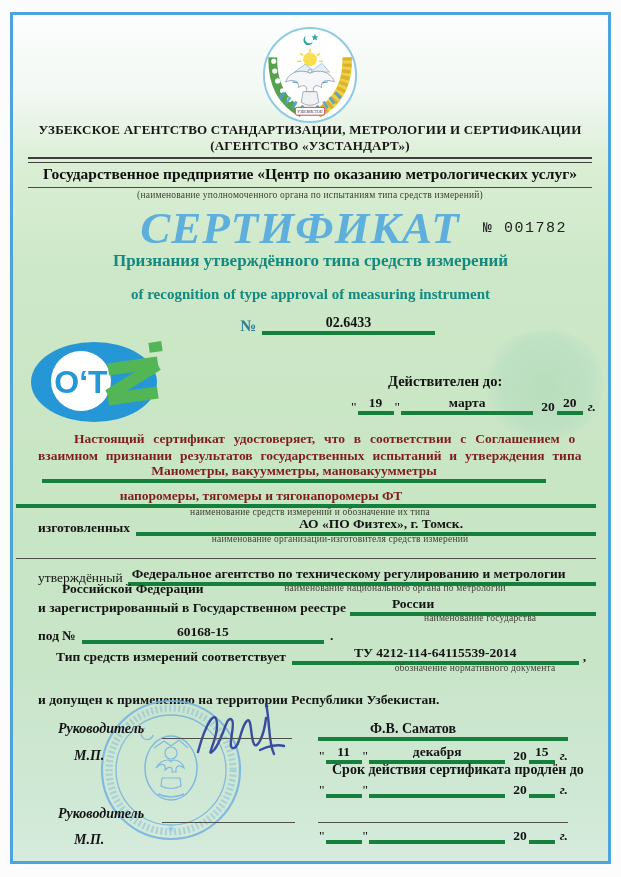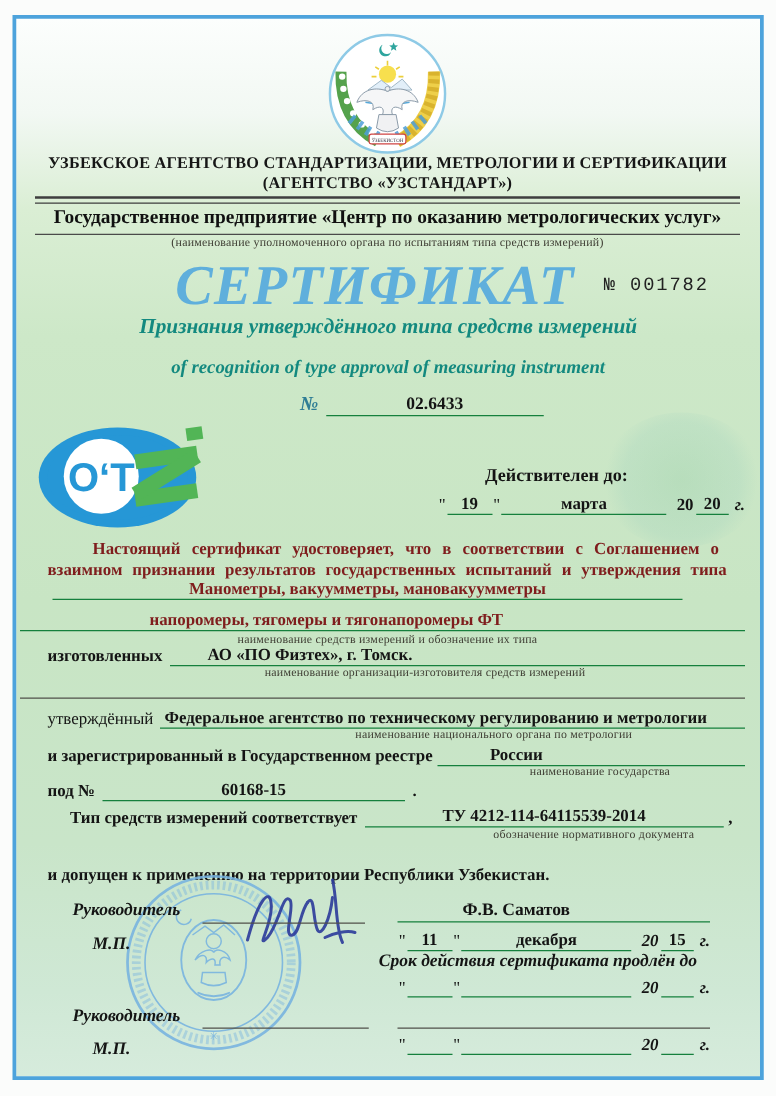--- a/index.html
+++ b/index.html
@@ -3,24 +3,24 @@
 <meta charset="utf-8">
 <style>
   html,body{margin:0;padding:0;background:#e9e9e9;}
   .page{position:relative;width:621px;height:877px;background:#fbfcfb;overflow:hidden;
         font-family:"Liberation Serif",serif;color:#141414;}
   .frame{position:absolute;left:10px;top:12px;width:595px;height:846px;
          border:3px solid #4da3dc;
          background:linear-gradient(180deg,#fcfefd 0%,#f2f8f3 9%,#daeed4 18%,#cde8c8 30%,
                     #c8e5c4 55%,#c9e5c9 78%,#cfe8d5 92%,#d6ebdc 100%);}
   .abs{position:absolute;}
-  .b{font-weight:bold}.i{font-style:italic}
+  .b{font-weight:bold}.i{}
   .ctr{text-align:center}
   .cap{font-size:9.5px;color:#3e3d33;letter-spacing:.2px;}
-  .fill{display:inline-block;border-bottom:1px solid #15803d;text-align:center;}
+  .fill{display:inline-block;border-bottom:4px solid #15803d;text-align:center;}
   .row{display:flex;align-items:flex-end;}
   .mono{font-family:"Liberation Mono",monospace;}
   .sep2{border-top:2px solid #3e3e3e;border-bottom:1px solid #3e3e3e;height:3px;}
   .sep1{border-top:1.5px solid #4a4a4a;height:0;}
   .agency{font-size:13px;line-height:16px;letter-spacing:.2px;color:#161616;}
   .org{font-size:15.5px;color:#101010;}
   .title-word{font-size:45px;line-height:46px;color:#5fafdc;letter-spacing:1px;
               font-style:italic;font-weight:bold;}
   .teal{color:#13897f;}
   .sub1{font-size:17px;}
@@ -129,31 +129,32 @@
   <div class="abs para" style="left:38px;top:431px;width:552px;text-indent:36px;word-spacing:5.5px;">Настоящий сертификат удостоверяет, что в соответствии с Соглашением о</div>
   <div class="abs para" style="left:38px;top:448px;width:552px;word-spacing:4.5px;">взаимном признании результатов государственных испытаний и утверждения типа</div>
   <div class="abs row para" style="left:38px;top:463px;width:508px;">
     <span class="fill" style="flex:1;margin-left:4px;">Манометры, вакуумметры, мановакуумметры</span>
   </div>
   <div class="abs fill para" style="left:16px;top:488px;width:580px;padding-right:90px;box-sizing:border-box;">напоромеры, тягомеры и тягонапоромеры ФТ</div>
   <div class="abs cap ctr" style="left:100px;top:507px;width:420px;">наименование средств измерений и обозначение их типа</div>
 
   <div class="abs row" style="left:38px;top:516px;width:558px;">
     <span class="lbl">изготовленных</span>
-    <span class="fill b" style="flex:1;margin-left:6px;font-size:13.5px;text-align:left;padding-left:30px;">АО «ПО Физтех», г. Томск.</span>
+    <span class="fill b" style="flex:1;margin-left:6px;font-size:13.5px;text-align:center;padding-left:30px;">АО «ПО Физтех», г. Томск.</span>
   </div>
   <div class="abs cap ctr" style="left:150px;top:534px;width:380px;">наименование организации-изготовителя средств измерений</div>
 
   <div class="abs line" style="left:16px;top:542px;width:580px;"></div>
 
   <div class="abs row" style="left:38px;top:566px;width:558px;">
     <span class="lbl" style="font-weight:normal;font-size:13.5px;">утверждённый</span>
     <span class="fill b" style="flex:1;margin-left:5px;font-size:13.5px;text-align:left;padding-left:4px;">Федеральное агентство по техническому регулированию и метрологии</span>
   </div>
   <div class="abs cap ctr" style="left:230px;top:583px;width:330px;">наименование национального органа по метрологии</div>
+  <div class="abs b" style="left:62px;top:581px;font-size:13.5px;">Российской Федерации</div>
 
   <div class="abs row" style="left:38px;top:596px;width:558px;">
     <span class="lbl">и зарегистрированный в Государственном реестре</span>
     <span class="fill b" style="flex:1;margin-left:4px;font-size:13.5px;padding-right:120px;box-sizing:border-box;">России</span>
   </div>
   <div class="abs cap ctr" style="left:390px;top:613px;width:180px;">наименование государства</div>
 
   <div class="abs row" style="left:38px;top:624px;">
     <span class="lbl">под №</span>
     <span class="fill b" style="width:242px;margin-left:6px;font-size:13.5px;">60168-15</span>
@@ -202,21 +203,21 @@
   <div class="abs daterow" style="left:318px;top:744px;width:250px;">
     <span class="q">"</span>
       <span class="fill d">11</span>
       <span class="q">"</span>
     <span class="fill m">декабря</span>
     <span class="c i">20</span>
       <span class="fill y">15</span>
     <span class="g">г.</span>
   </div>
 
-  <div class="abs i" style="left:303px;top:762px;font-size:14px;font-weight:bold;">Срок действия сертификата продлён до</div>
+  <div class="abs i" style="left:332px;top:762px;font-size:14px;font-weight:bold;">Срок действия сертификата продлён до</div>
 
   <div class="abs daterow" style="left:318px;top:782px;width:250px;">
     <span class="q">"</span>
       <span class="fill d"></span>
       <span class="q">"</span>
     <span class="fill m"></span>
     <span class="c i">20</span>
       <span class="fill y"></span>
     <span class="g">г.</span>
   </div>

